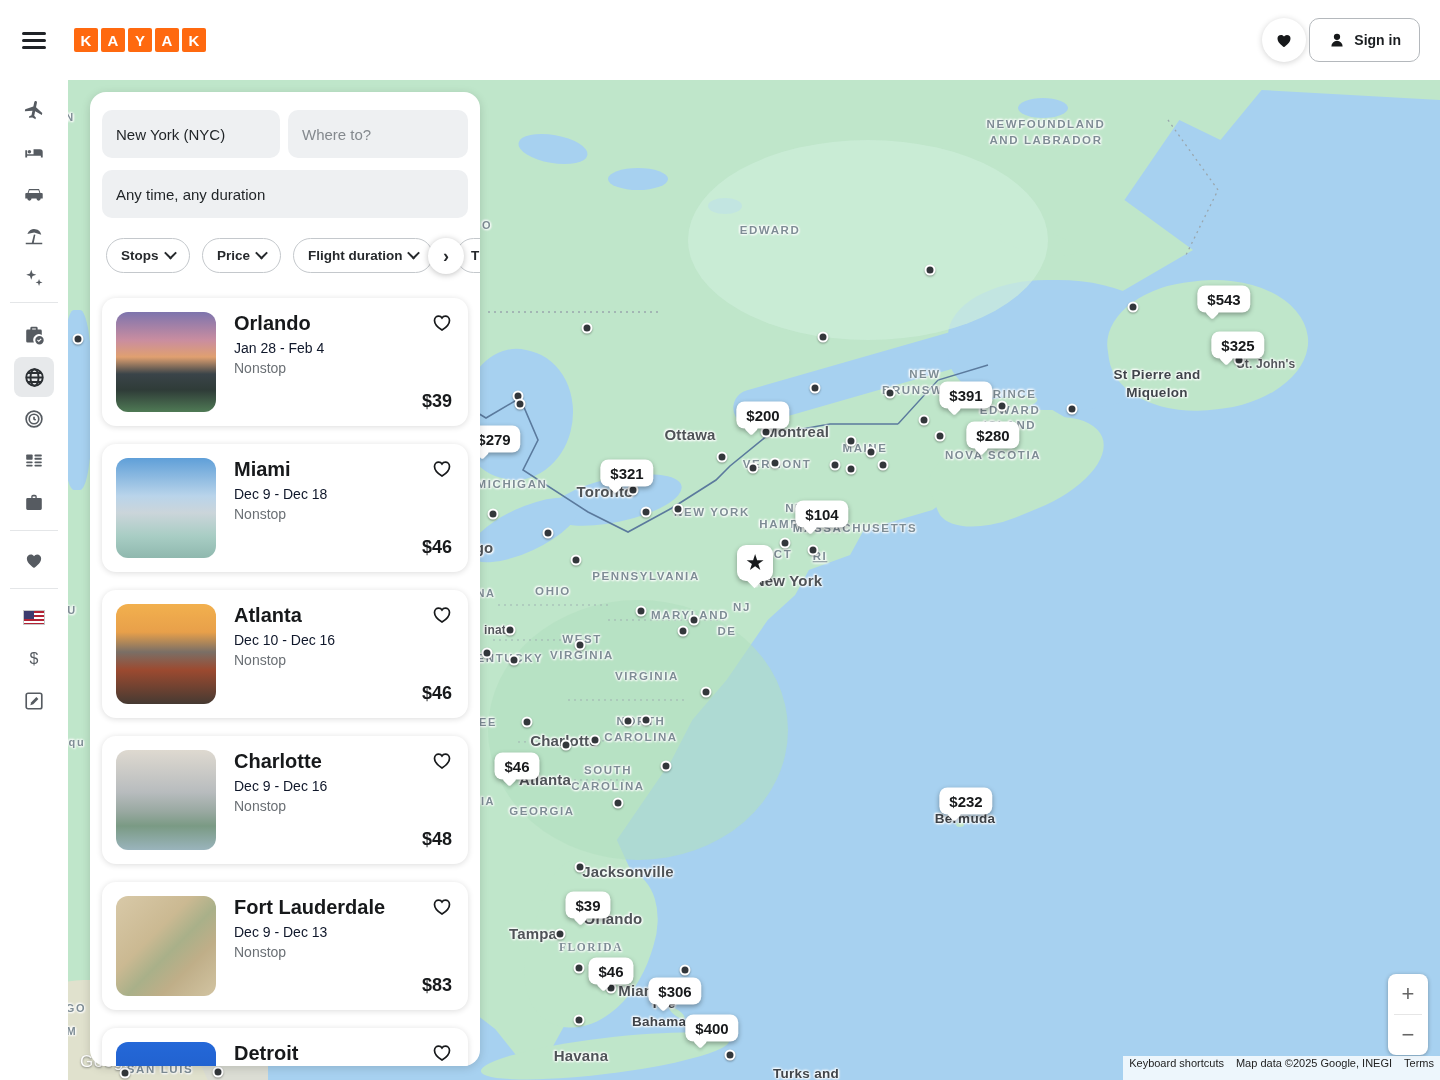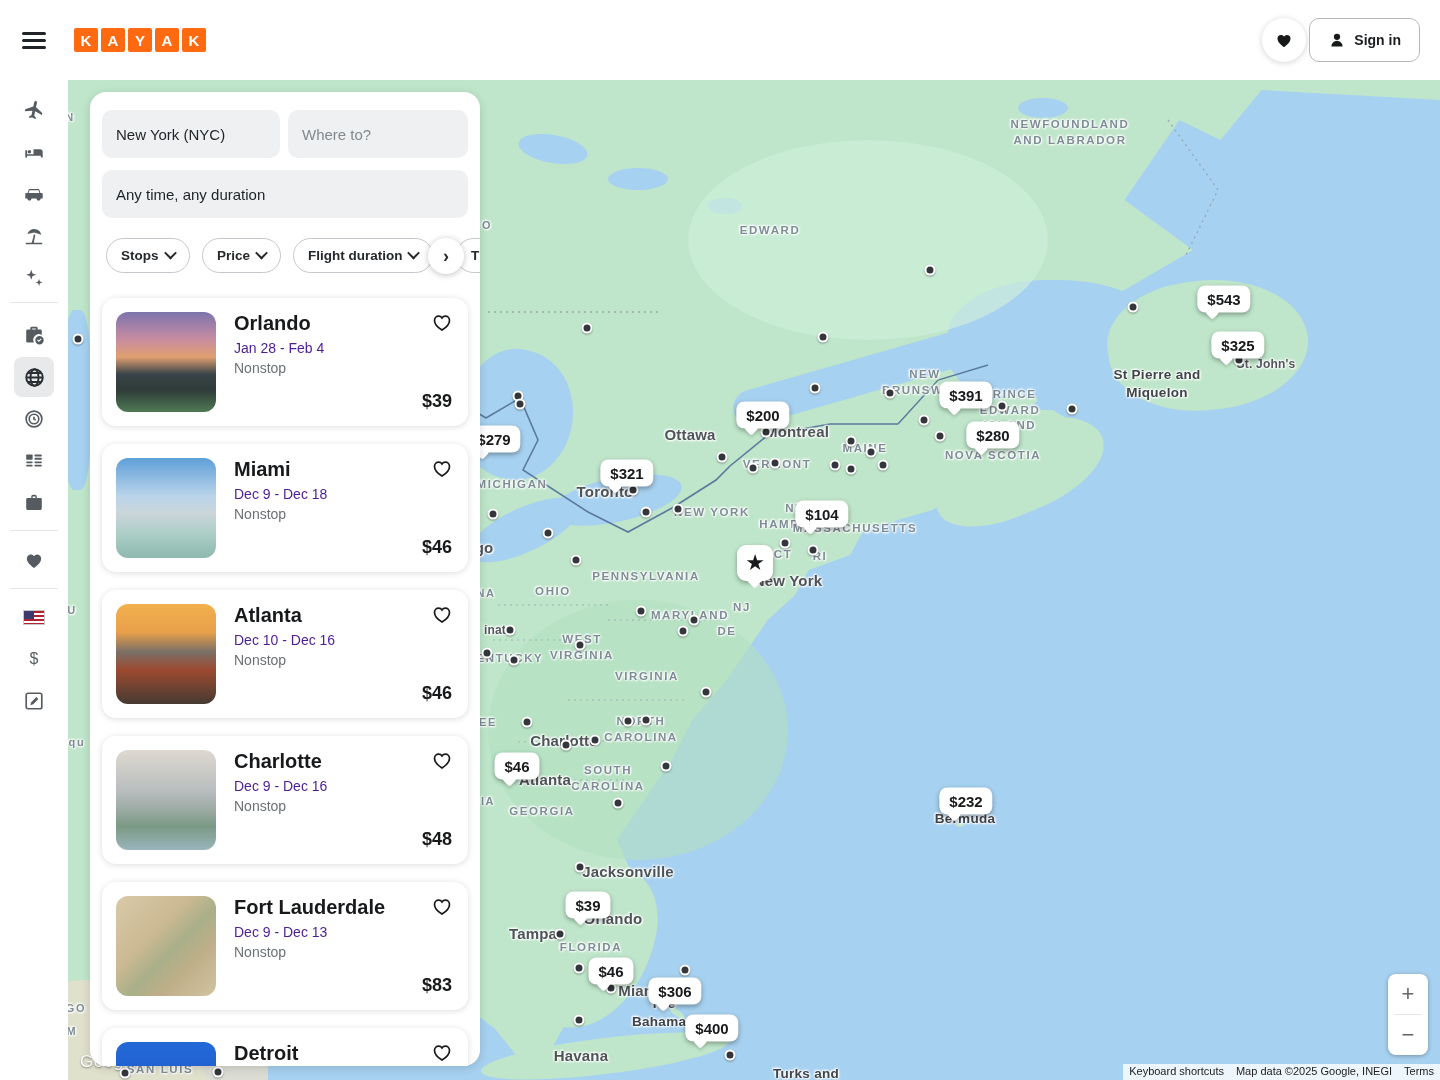--- a/index.html
+++ b/index.html
@@ -50,42 +50,42 @@
   .price-marker::after { content:""; position:absolute; left:10px; bottom:-5px; width:10px; height:10px; background:#fff;
                   transform:rotate(45deg); border-radius:2px; box-shadow:2px 2px 3px rgba(0,0,0,.12); }
   #star-marker { position:absolute; width:36px; height:36px; background:#fff; border-radius:9px; box-shadow:0 2px 5px rgba(0,0,0,.35);
                  display:flex; align-items:center; justify-content:center; font-size:22px; color:#17191b;
                  transform:translate(-50%,-50%); z-index:9; }
   #star-marker::after { content:""; position:absolute; left:12px; bottom:-5px; width:11px; height:11px; background:#fff; transform:rotate(45deg); }
   #zoom-ctl { position:absolute; right:12px; bottom:25px; width:40px; background:#fff; border-radius:8px;
               box-shadow:0 1px 4px rgba(0,0,0,.3); z-index:20; overflow:hidden; }
   .zoom-btn { width:40px; height:40px; display:flex; align-items:center; justify-content:center; font-size:22px; color:#666; cursor:pointer; }
   #zoom-ctl .sep { height:1px; background:#e6e6e6; margin:0 6px; }
-  #attribution { position:absolute; right:0; bottom:0; height:16px; display:flex; z-index:20; font-size:11px; color:#222; }
+  #attribution { position:absolute; right:0; bottom:0; height:24px; display:flex; z-index:20; font-size:11px; color:#222; }
   #attribution div { background:rgba(255,255,255,.8); padding:1px 6px; white-space:nowrap; cursor:pointer; }
   #gwatermark { position:absolute; left:12px; bottom:8px; z-index:4; color:#fff; font-size:17px; letter-spacing:0.5px;
                 text-shadow:0 1px 2px rgba(60,64,67,.6); cursor:pointer; }
 
   
   #panel { position:absolute; left:90px; top:92px; width:390px; height:974px; background:#fff; border-radius:16px;
            box-shadow:0 2px 10px rgba(0,0,0,.15); z-index:30; overflow:hidden; }
   .input-box { position:absolute; background:#eef0f2; border-radius:10px; height:48px; display:flex; align-items:center;
                padding:0 14px; font-size:15px; color:#1f2326; cursor:text; }
   .input-box.placeholder { color:#84898e; }
   .pill { position:absolute; top:146px; height:35px; border:1px solid #c4c8cc; border-radius:18px; background:#fff;
           display:flex; align-items:center; gap:7px; padding:0 14px; font-size:13.5px; font-weight:bold; color:#26292c; cursor:pointer; }
   .chev { width:9px; height:9px; border-right:2px solid #26292c; border-bottom:2px solid #26292c; transform:rotate(45deg) translate(-1px,-1px); margin-top:-3px; }
   #pill-next { position:absolute; left:338px; top:146px; width:36px; height:36px; border-radius:50%; background:#fff;
                box-shadow:0 1px 6px rgba(0,0,0,.25); display:flex; align-items:center; justify-content:center;
                font-size:18px; font-weight:bold; color:#26292c; cursor:pointer; z-index:3; }
   .card { position:absolute; left:12px; width:366px; height:128px; background:#fff; border-radius:14px;
           box-shadow:0 1px 6px rgba(0,0,0,.14); cursor:pointer; }
   .card .thumb { position:absolute; left:14px; top:14px; width:100px; height:100px; border-radius:12px; }
   .card .title { position:absolute; left:132px; top:14px; font-size:20px; font-weight:bold; color:#17191b; }
-  .card .dates { position:absolute; left:132px; top:42px; font-size:14px; color:#4c1d95; }
+  .card .dates { position:absolute; left:132px; top:42px; font-size:14px; color:#0f172a; }
   .card .stops { position:absolute; left:132px; top:62px; font-size:14px; color:#6b7075; }
   .card .price { position:absolute; right:16px; bottom:14px; font-size:18px; font-weight:bold; color:#17191b; }
   .card .heart { position:absolute; right:14px; top:12px; color:#17191b; cursor:pointer; }
   .img-orlando { background:linear-gradient(180deg,#7d74ad 0%,#c98da0 28%,#e0a070 45%,#3a4449 62%,#2f3c38 78%,#4f7a55 100%); }
   .img-miami { background:linear-gradient(180deg,#5f9fd8 0%,#b9d4ea 38%,#cbd5da 55%,#a8cdc4 78%,#8fb8ae 100%); }
   .img-atlanta { background:linear-gradient(180deg,#f2b04e 0%,#e8a04a 28%,#7a6f66 48%,#9c4a30 66%,#463a32 100%); }
   .img-charlotte { background:linear-gradient(180deg,#ded9d0 0%,#b8bcbe 42%,#98a8a0 62%,#7a9a84 76%,#9ab4bc 100%); }
   .img-fortlauderdale { background:linear-gradient(135deg,#d8c9a8 0%,#cbb992 38%,#a9b089 55%,#bfae88 72%,#d2c4a2 100%); }
   .img-detroit { background:linear-gradient(180deg,#2468d8 0%,#1a50b8 100%); }
 </style>
@@ -129,52 +129,52 @@
     <svg class="borders" width="1372" height="1000">
       <path d="M380,170 V560" stroke="#9aa6ad" stroke-width="1.3" stroke-dasharray="2,4" fill="none"></path>
       <path d="M1100,40 L1150,110 L1118,175" stroke="#9aa6ad" stroke-width="1.3" stroke-dasharray="2,4" fill="none"></path>
       <path d="M420,232 H590" stroke="#9aa6ad" stroke-width="1.3" stroke-dasharray="2,4" fill="none"></path>
       <path d="M430,525 H540 M425,560 H520 M540,540 H660 M500,620 H620 M450,662 L600,660 M470,700 H560" stroke="#9aa6ad" stroke-width="1" stroke-dasharray="2,4" fill="none" opacity=".8"></path>
       <path d="M300,255 L355,300 L418,338 L452,318 L470,360 L455,390 L520,432 L560,452 L604,428 L648,400 L662,386 L700,355 L762,344 L830,344" stroke="#5b7a9d" stroke-width="1.6" fill="none"></path>
       <path d="M830,344 L870,300 L920,285" stroke="#5b7a9d" stroke-width="1.4" fill="none"></path>
     </svg>
     <div id="map-layers">
         <div class="map-label state" style="left: 702px; top: 151px;">EDWARD</div>
-        <div class="map-label state" style="left: 1002px; top: 53px;">NEWFOUNDLAND
+        <div class="map-label state" style="left: 978px; top: 53px;">NEWFOUNDLAND
 AND LABRADOR</div>
         <div class="map-label state" style="left: 857px; top: 303px;">NEW
 BRUNSWICK</div>
         <div class="map-label state" style="left: 942px; top: 330px;">PRINCE
 EDWARD
 ISLAND</div>
         <div class="map-label state" style="left: 925px; top: 376px;">NOVA SCOTIA</div>
         <div class="map-label state" style="left: 797px; top: 369px;">MAINE</div>
         <div class="map-label state" style="left: 709px; top: 385px;">VERMONT</div>
         <div class="map-label state" style="left: 733px; top: 437px;">NEW
 HAMPSHIRE</div>
         <div class="map-label state" style="left: 787px; top: 449px;">MASSACHUSETTS</div>
         <div class="map-label state" style="left: 715px; top: 475px;">CT</div>
-        <div class="map-label state" style="left: 752px; top: 477px;">RI</div>
+        <div class="map-label state" style="left: 752px; top: 477px; text-decoration: underline;">RI</div>
         <div class="map-label state" style="left: 644px; top: 433px;">NEW YORK</div>
         <div class="map-label state" style="left: 444px; top: 405px;">MICHIGAN</div>
         <div class="map-label state" style="left: 578px; top: 497px;">PENNSYLVANIA</div>
         <div class="map-label state" style="left: 485px; top: 512px;">OHIO</div>
         <div class="map-label state" style="left: 674px; top: 528px;">NJ</div>
         <div class="map-label state" style="left: 622px; top: 536px;">MARYLAND</div>
         <div class="map-label state" style="left: 659px; top: 552px;">DE</div>
         <div class="map-label state" style="left: 514px; top: 568px;">WEST
 VIRGINIA</div>
         <div class="map-label state" style="left: 579px; top: 597px;">VIRGINIA</div>
         <div class="map-label state" style="left: 437px; top: 579px;">KENTUCKY</div>
         <div class="map-label state" style="left: 573px; top: 650px;">NORTH
 CAROLINA</div>
         <div class="map-label state" style="left: 540px; top: 699px;">SOUTH
 CAROLINA</div>
         <div class="map-label state" style="left: 474px; top: 732px;">GEORGIA</div>
-        <div class="map-label state" style="left: 523px; top: 868px;">FLORIDA</div>
+        <div class="map-label state" style="left: 523px; top: 868px; font-family: Liberation Serif, serif;">FLORIDA</div>
         <div class="map-label state" style="left: 92px; top: 990px;">SAN LUIS</div>
         <div class="map-label region-dark" style="left: 1089px; top: 304px;">St Pierre and
 Miquelon</div>
         <div class="map-label region-dark" style="left: 595px; top: 933px;">The
 Bahamas</div>
         <div class="map-label region-dark" style="left: 897px; top: 739px;">Bermuda</div>
         <div class="map-label region-dark" style="left: 738px; top: 994px;">Turks and</div>
         <div class="map-label city" style="left: 622px; top: 355px;">Ottawa</div>
         <div class="map-label city" style="left: 729px; top: 352px;">Montreal</div>
         <div class="map-label city" style="left: 537px; top: 412px;">Toronto</div>

